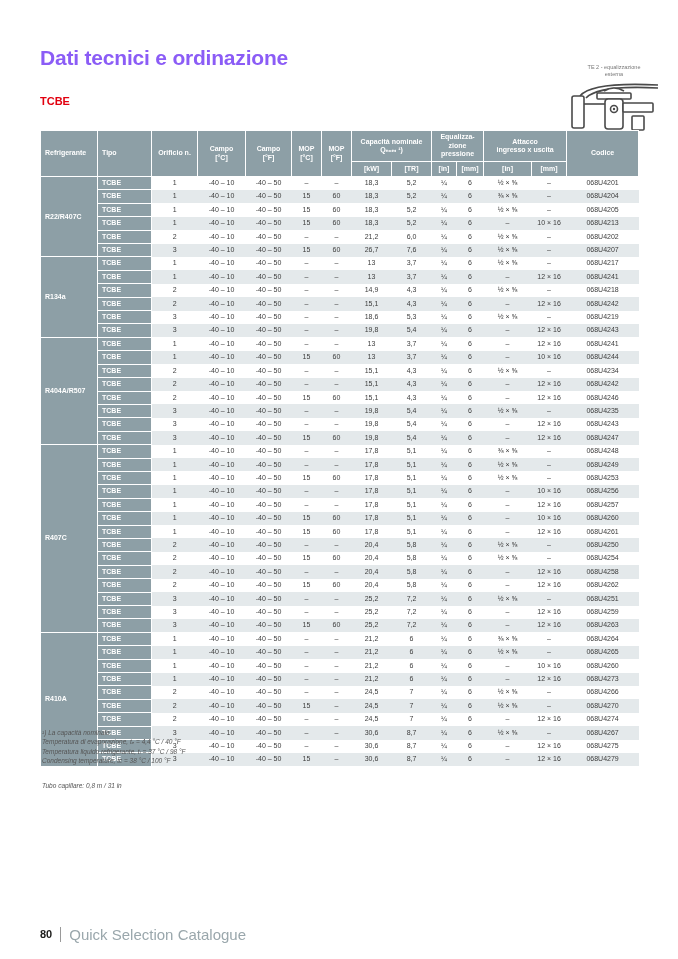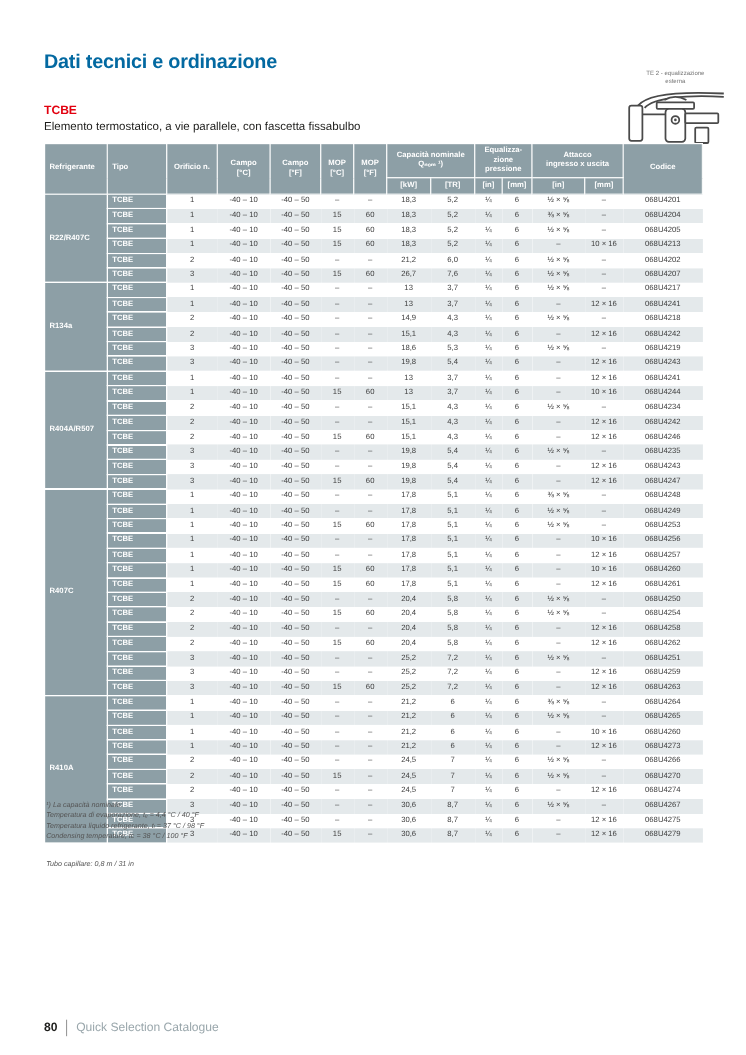--- a/index.html
+++ b/index.html
@@ -4,21 +4,21 @@
 <style>
   :root{
     --accent:#e2000f;
     --hdr:#8d9fa6;
     --stripe:#e4e9eb;
   }
   *{margin:0;padding:0;box-sizing:border-box;}
   html,body{width:678px;height:959px;background:#fff;font-family:"Liberation Sans","DejaVu Sans",sans-serif;}
   .page{position:relative;width:678px;height:959px;background:#fff;overflow:hidden;}
 
-  .title{position:absolute;left:40px;top:46px;font-size:18px;font-weight:bold;color:#0369a1;letter-spacing:-0.2px;}
+  .title{position:absolute;left:40px;top:46px;font-size:21px;font-weight:bold;color:#8b5cf6;letter-spacing:-0.2px;}
   .section-code{position:absolute;left:40px;top:95px;font-size:11px;font-weight:bold;color:var(--accent);}
   .section-subtitle{position:absolute;left:40px;top:109px;font-size:10.5px;color:#1d1d1b;}
 
   .valve-fig{position:absolute;left:563px;top:64px;width:102px;text-align:center;}
   .valve-caption{font-size:5.5px;color:#777;line-height:7px;white-space:pre-line;}
   .valve-svg{display:block;margin:2px auto 0 auto;}
 
   table.data{position:absolute;left:40px;top:130px;width:598px;border-collapse:collapse;table-layout:fixed;}
   table.data thead th{
     background:var(--hdr);color:#fff;font-weight:bold;font-size:7px;line-height:8.5px;
@@ -40,30 +40,29 @@
     background:var(--hdr);color:#fff;font-weight:bold;text-align:left;
     padding-left:4px;border:1.5px solid #fff;vertical-align:middle;font-size:7px;
   }
 
   .footnotes{position:absolute;left:42px;top:728px;font-size:6.5px;font-style:italic;color:#555;line-height:9.3px;}
   .capillary{position:absolute;left:42px;top:782px;font-size:6.5px;font-style:italic;color:#555;}
 
   .footer{position:absolute;left:40px;top:925px;display:flex;align-items:center;height:18px;}
   .footer .pagenum{font-size:11px;font-weight:bold;color:#1d1d1b;padding-right:8px;}
   .footer .divider{width:1px;height:15px;background:#9a9a9a;}
-  .footer .cat{font-size:11px;color:#9aa7ac;padding-left:8px;text-align:center;}
+  .footer .cat{font-size:15px;color:#9aa7ac;padding-left:8px;text-align:center;}
 </style>
 </head>
 <body>
 
 <div class="page">
 
   <div class="title">Dati tecnici e ordinazione</div>
   <div class="section-code">TCBE</div>
-  <div class="section-subtitle">Elemento termostatico, a vie parallele, con fascetta fissabulbo</div>
 
   <div class="valve-fig">
     <div class="valve-caption">TE 2 - equalizzazione
 esterna</div>
     <svg class="valve-svg" width="96" height="54" viewBox="0 0 96 54">
       <g fill="none" stroke="#4a4a4a" stroke-width="1.6">
         <path d="M14 16 C 22 6, 52 3, 92 5"></path>
         <path d="M20 18 C 28 9, 56 6, 92 8"></path>
         <rect x="6" y="16" width="12" height="32" rx="2" fill="#fff"></rect>
         <rect x="31" y="13" width="34" height="6" rx="1" fill="#fff"></rect>

